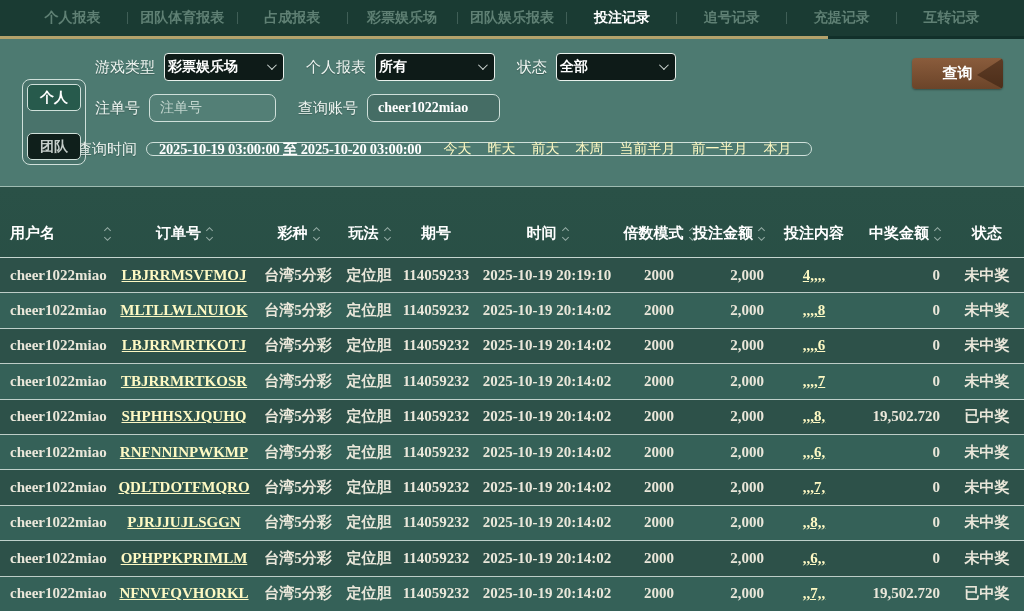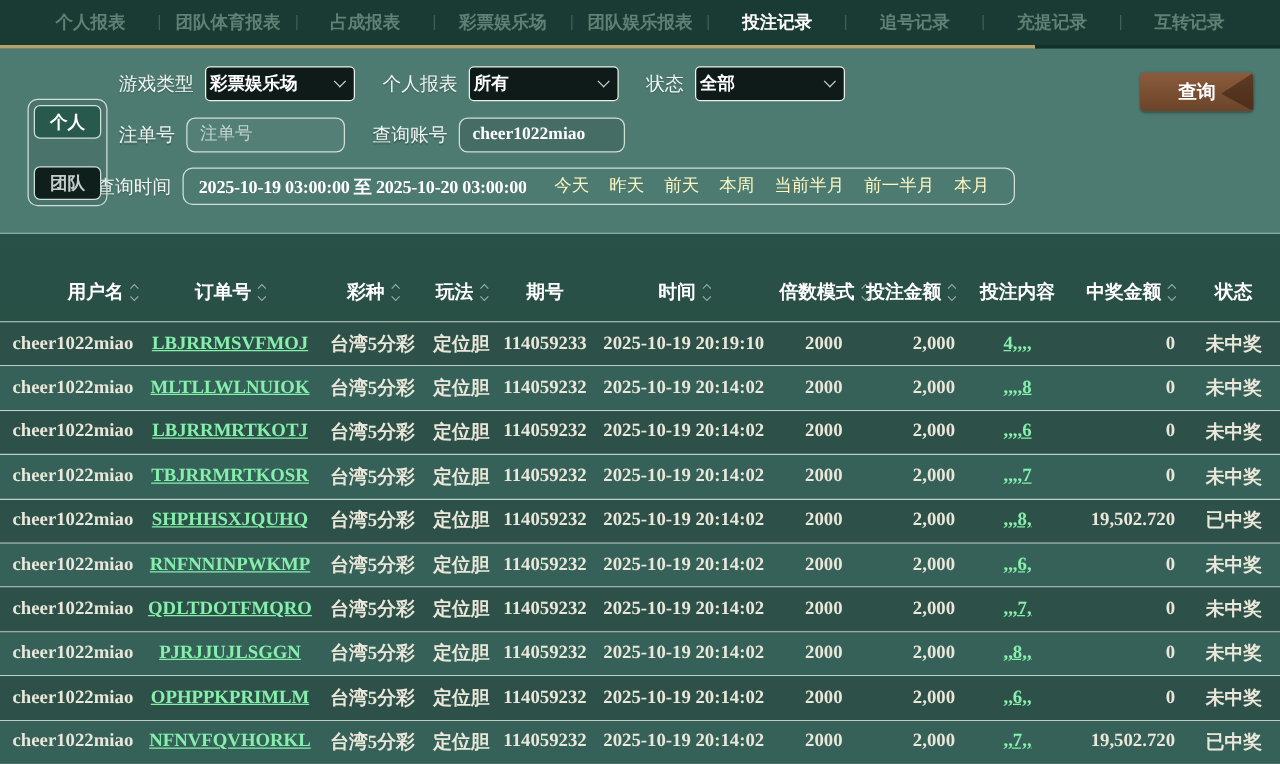--- a/index.html
+++ b/index.html
@@ -65,21 +65,21 @@
     border:1px solid #cfe0da; border-radius:7px;
     color:#ffffff; font-size:14px; padding:0 10px;
     font-family:"Liberation Serif", serif; font-weight:bold;
     outline:none; margin-right:22px;
   }
   .tinput::placeholder { color:#c2d5ce; font-family:"Liberation Sans", sans-serif; font-weight:normal; }
   #order-input { width:127px; }
   #account-input { width:133px; background:rgba(0,0,0,.10); }
 
   .time-box {
-    height:30px; border:1px solid #cfe0da; border-radius:8px;
+    height:14px; border:1px solid #cfe0da; border-radius:8px;
     display:flex; align-items:center; padding:0 12px; gap:0;
   }
   .time-value {
     font-family:"Liberation Serif", serif; font-weight:bold;
     font-size:14.5px; color:#ffffff; letter-spacing:-0.2px;
     max-width:310px; overflow:hidden; white-space:nowrap; margin-right:14px;
   }
   .quick-btn {
     font-size:14px; font-weight:normal; color:#fef9c3;
     padding:0 8px; cursor:pointer; white-space:nowrap;
@@ -108,42 +108,42 @@
   .thead {
     display:grid; height:71px; align-items:end;
     padding-bottom:14px;
     border-bottom:1px solid rgba(225,236,231,.85);
   }
   .th {
     font-size:15px; font-weight:bold; color:#ffffff;
     display:flex; align-items:center; justify-content:center; gap:4px;
     white-space:nowrap; cursor:pointer;
   }
-  .th.left { justify-content:flex-end; padding-left:21px; }
+  .th.left { justify-content:space-between; padding-left:10px; }
   .th.right { justify-content:flex-end; padding-right:10px; }
   .sort { display:inline-flex; flex-direction:column; gap:2px; margin-left:2px; }
   .sort i {
     display:block; width:5px; height:5px;
     border:solid rgba(235,245,240,.55); border-width:0 1.2px 1.2px 0;
   }
   .sort .up { transform:rotate(-135deg); }
   .sort .dn { transform:rotate(45deg); }
 
   .trow {
     display:grid; height:35.4px; align-items:center;
     border-bottom:1px solid rgba(225,236,231,.8);
     font-family:"Liberation Serif", serif; font-weight:bold;
     font-size:15px; color:#eae7da;
   }
   .trow:nth-child(even) { background:#356158; }
   .trow:nth-child(odd)  { background:#2d5149; }
   .td { text-align:center; white-space:nowrap; overflow:hidden; }
   .td.left { text-align:left; padding-left:10px; }
   .td.right { text-align:right; padding-right:10px; }
-  .td a { color:#86efac; text-decoration:underline; cursor:pointer; }
+  .td a { color:#fef9c3; text-decoration:underline; cursor:pointer; }
 </style>
 </head>
 <body>
 
 <div class="nav">
     <div class="nav-item">个人报表</div>
     <div class="nav-sep"></div>
     <div class="nav-item">团队体育报表</div>
     <div class="nav-sep"></div>
     <div class="nav-item">占成报表</div>

